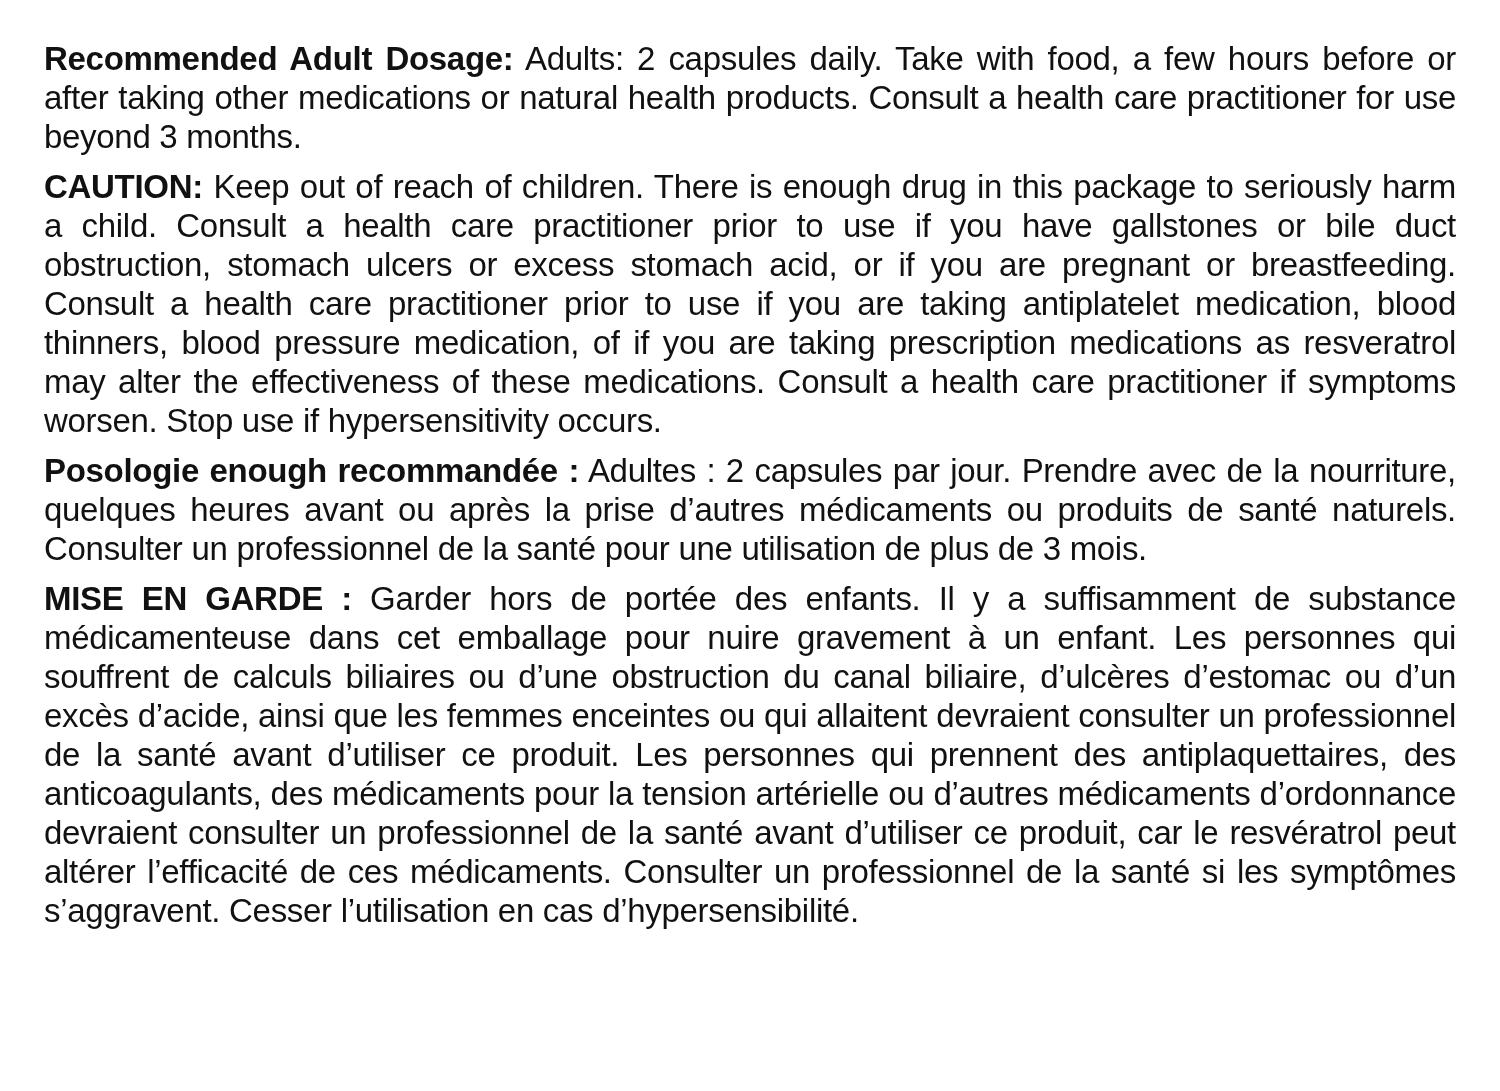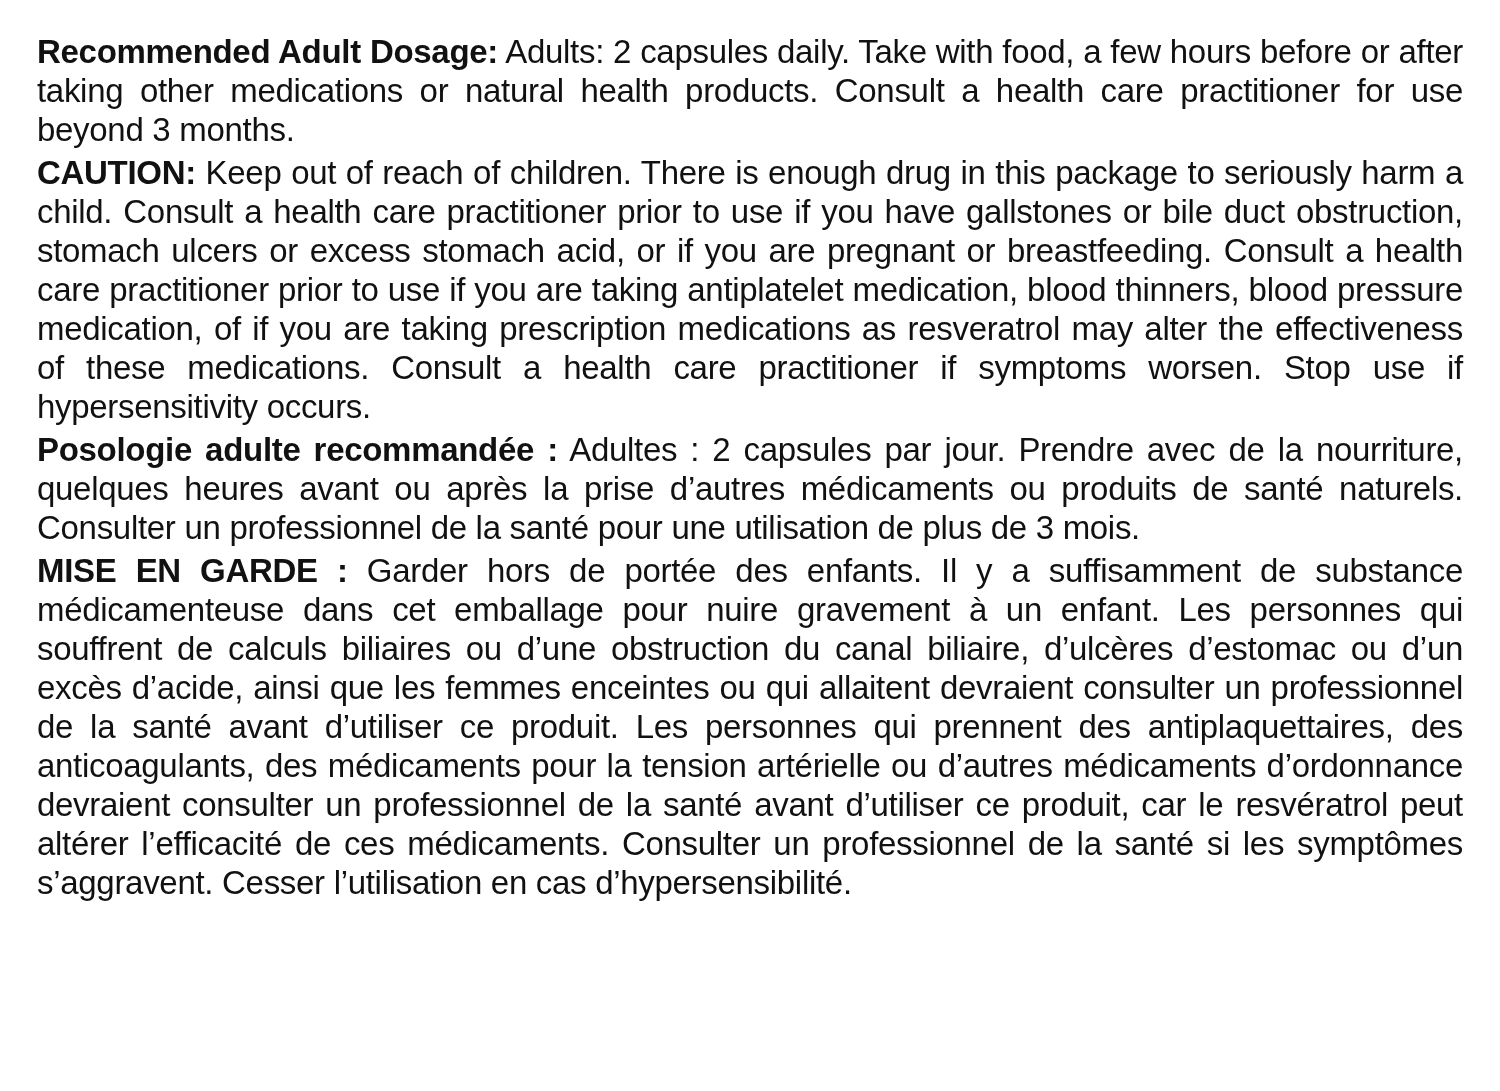--- a/index.html
+++ b/index.html
@@ -14,34 +14,34 @@
     padding: 28px 33px 0 33px;
     background: #ffffff;
     color: #111111;
     font-family: "Liberation Sans", sans-serif;
     font-size: 33px;
     line-height: 39px;
     letter-spacing: -0.3px;
     overflow: hidden;
   }
   .para {
-    margin: 4px;
+    margin: 11px;
     text-align: justify;
     text-justify: inter-word;
   }
   .para strong {
     font-weight: 700;
   }
 </style>
 </head>
 <body>
 
 <div class="label-panel">
 
   <p class="para"><strong>Recommended Adult Dosage:</strong><span> Adults: 2 capsules daily. Take with food, a few hours before or after taking other medications or natural health products. Consult a health care practitioner for use beyond 3 months.</span></p>
 
   <p class="para"><strong>CAUTION:</strong><span> Keep out of reach of children. There is enough drug in this package to seriously harm a child. Consult a health care practitioner prior to use if you have gallstones or bile duct obstruction, stomach ulcers or excess stomach acid, or if you are pregnant or breastfeeding. Consult a health care practitioner prior to use if you are taking antiplatelet medication, blood thinners, blood pressure medication, of if you are taking prescription medications as resveratrol may alter the effectiveness of these medications. Consult a health care practitioner if symptoms worsen. Stop use if hypersensitivity occurs.</span></p>
 
-  <p class="para"><strong>Posologie adulte recommandée :</strong><span> Adultes : 2 capsules par jour. Prendre avec de la nourriture, quelques heures avant ou après la prise d’autres médicaments ou produits de santé naturels. Consulter un professionnel de la santé pour une utilisation de plus de 3 mois.</span></p>
+  <p class="para"><strong>Posologie enough recommandée :</strong><span> Adultes : 2 capsules par jour. Prendre avec de la nourriture, quelques heures avant ou après la prise d’autres médicaments ou produits de santé naturels. Consulter un professionnel de la santé pour une utilisation de plus de 3 mois.</span></p>
 
   <p class="para"><strong>MISE EN GARDE :</strong><span> Garder hors de portée des enfants. Il y a suffisamment de substance médicamenteuse dans cet emballage pour nuire gravement à un enfant. Les personnes qui souffrent de calculs biliaires ou d’une obstruction du canal biliaire, d’ulcères d’estomac ou d’un excès d’acide, ainsi que les femmes enceintes ou qui allaitent devraient consulter un professionnel de la santé avant d’utiliser ce produit. Les personnes qui prennent des antiplaquettaires, des anticoagulants, des médicaments pour la tension artérielle ou d’autres médicaments d’ordonnance devraient consulter un professionnel de la santé avant d’utiliser ce produit, car le resvératrol peut altérer l’efficacité de ces médicaments. Consulter un professionnel de la santé si les symptômes s’aggravent. Cesser l’utilisation en cas d’hypersensibilité.</span></p>
 
 </div>
 
 </body></html>

